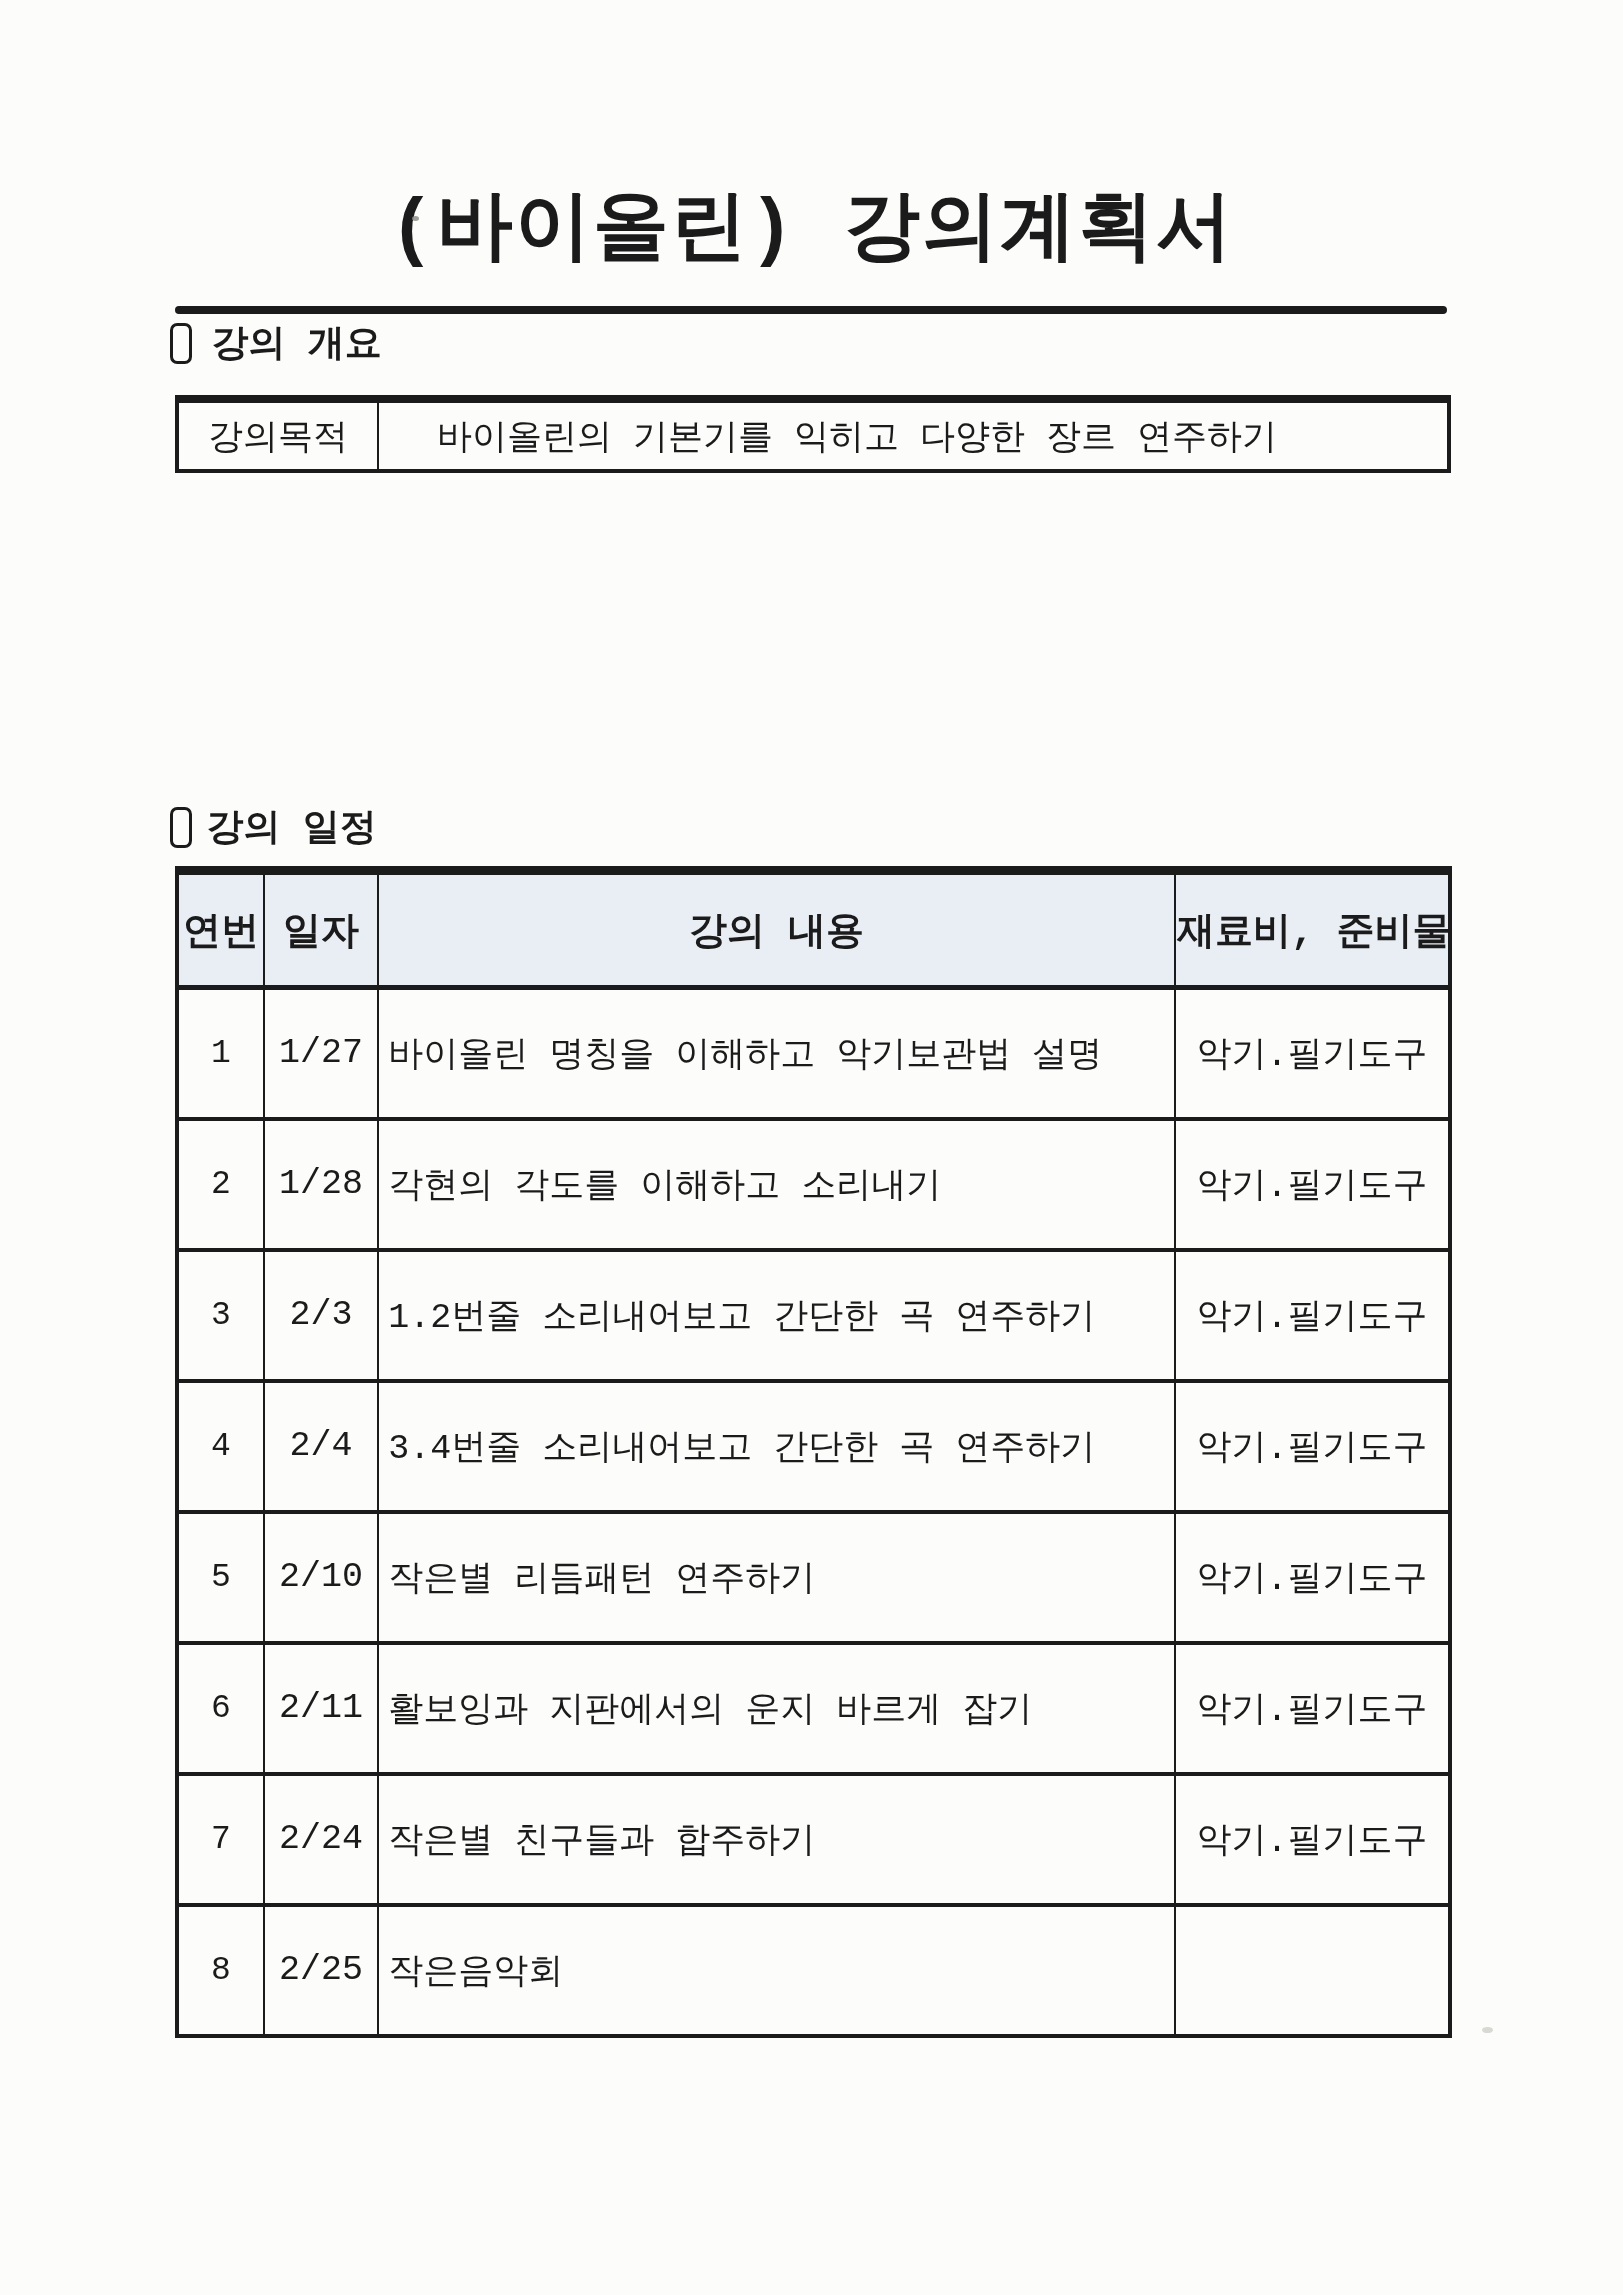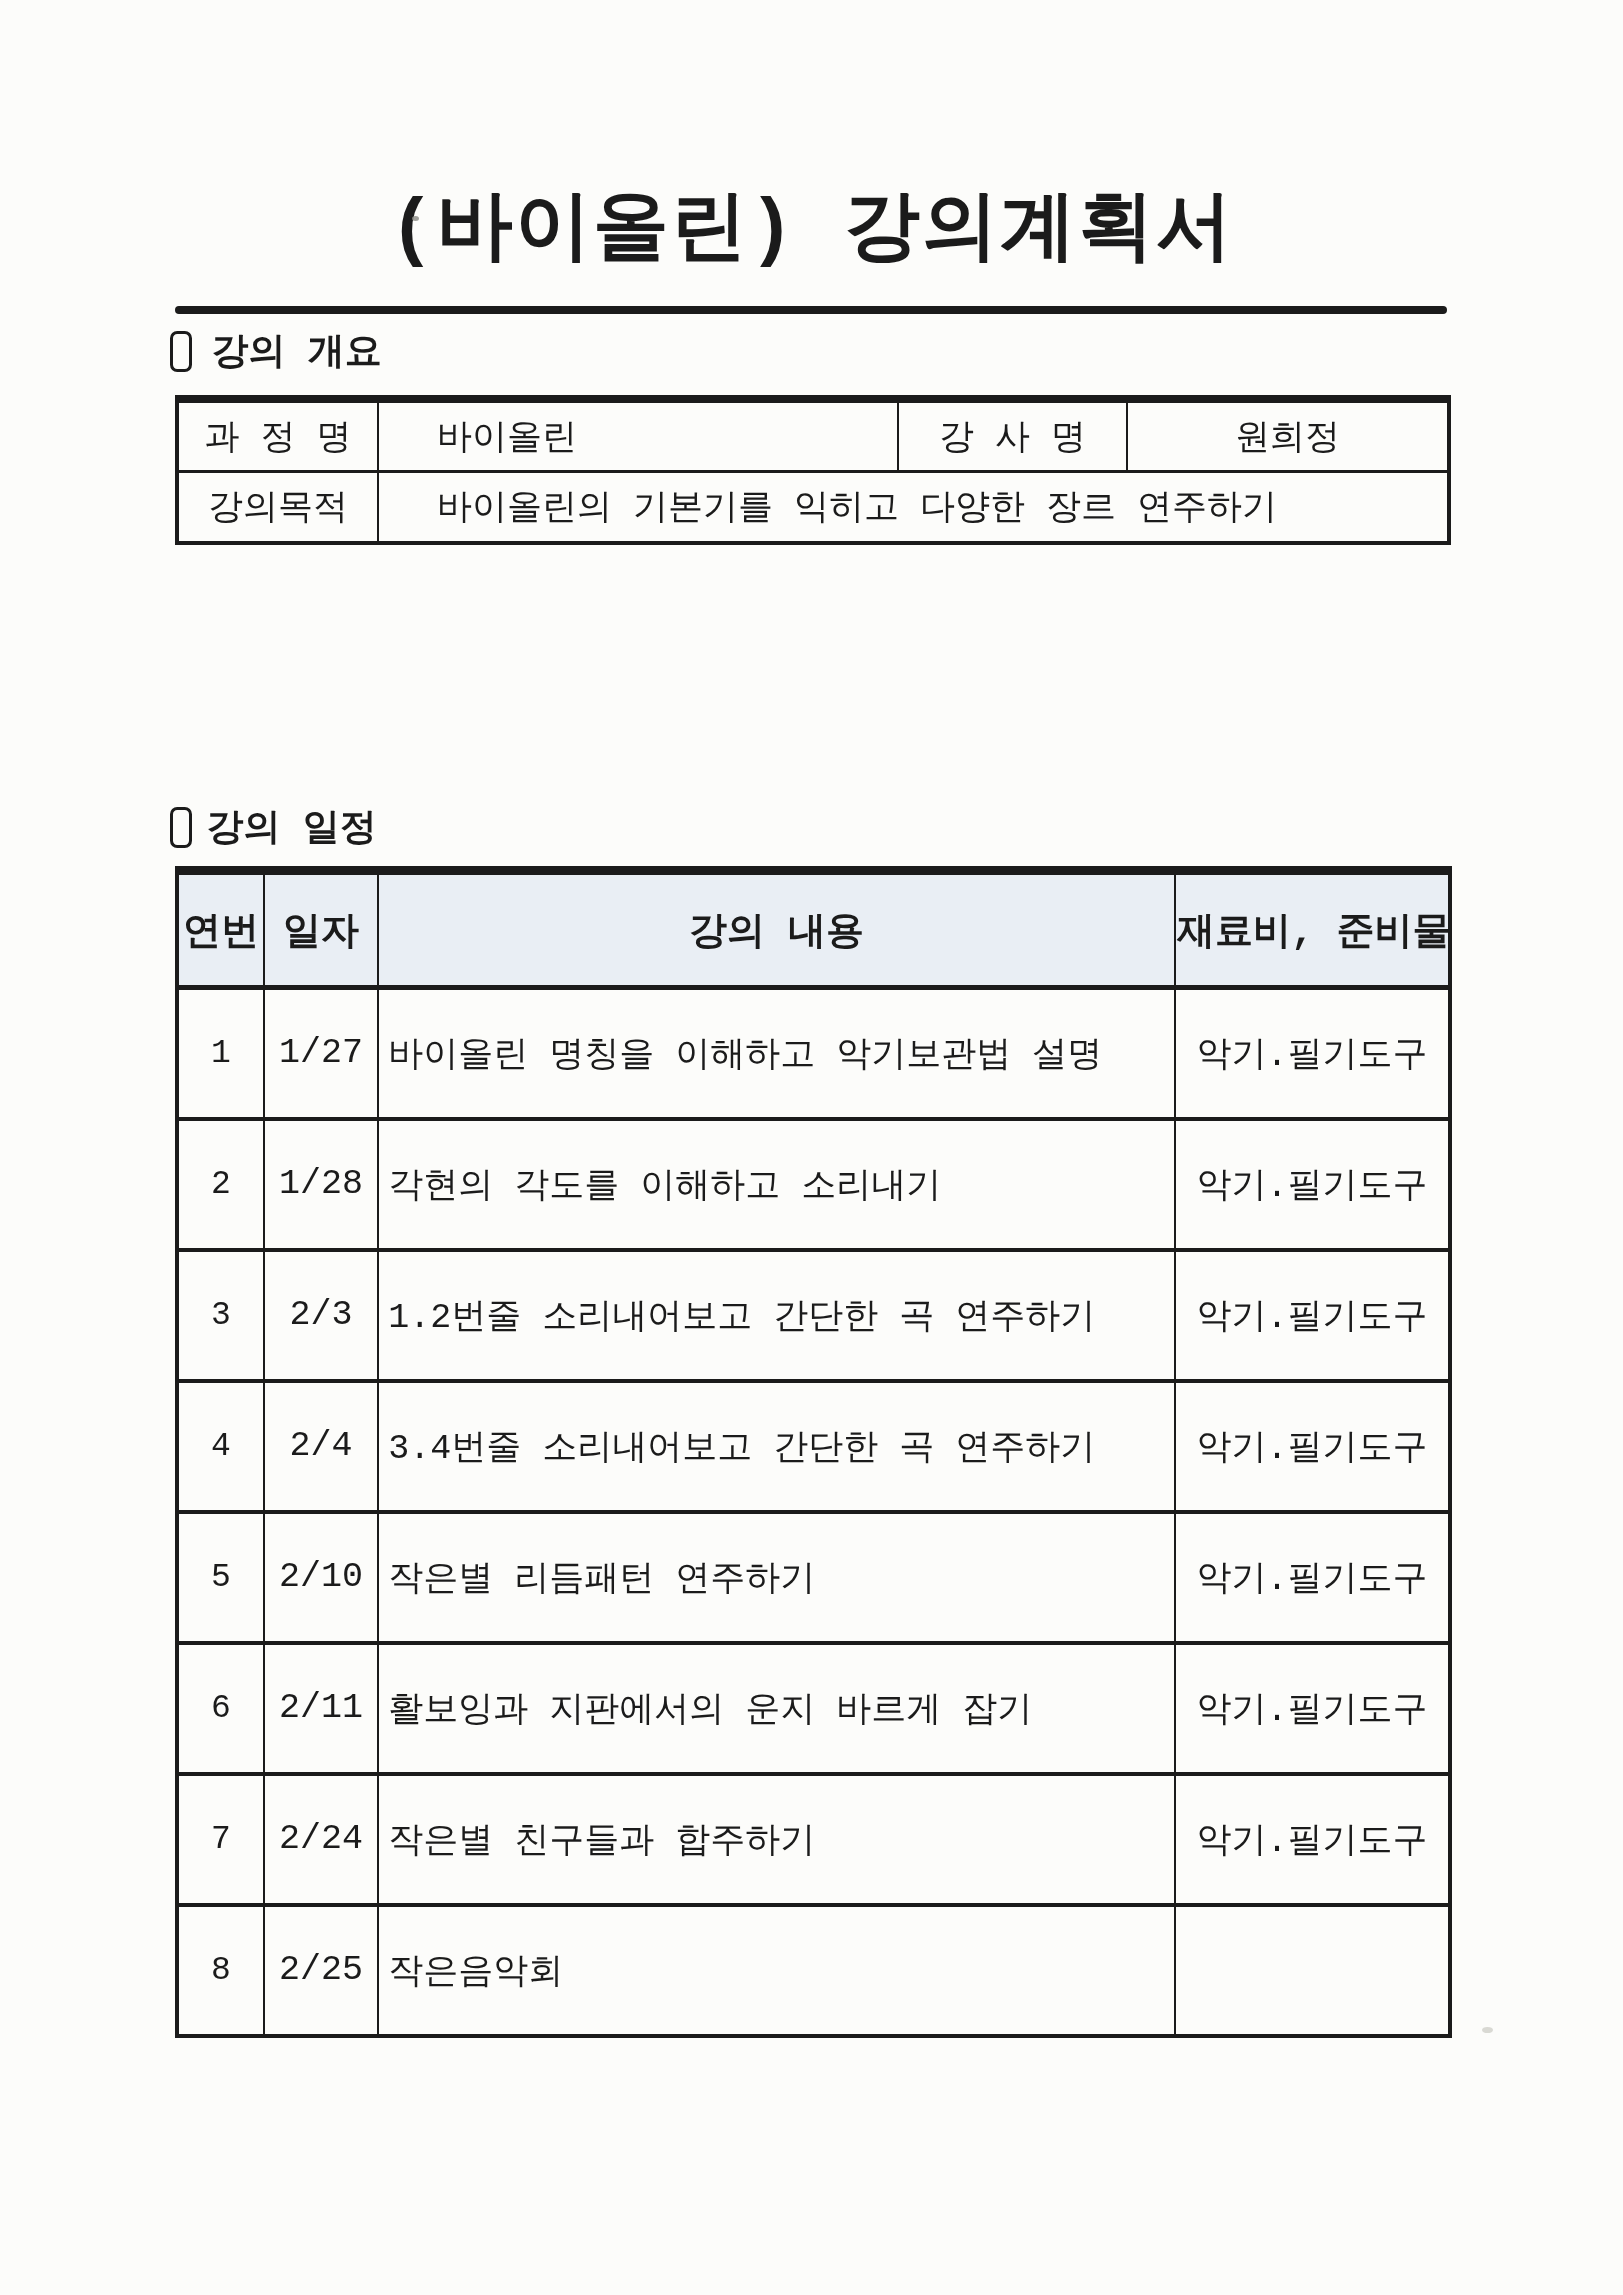--- a/index.html
+++ b/index.html
@@ -27,21 +27,21 @@
     background:#1b1b1b; border-radius:3.9px;
   }
 
   
   .section {
     position:absolute; left:170px;
     display:flex; align-items:center; gap:18.3px;
     font-size:37px; font-weight:bold;
     white-space:pre;
   }
-  .sec-overview { top:326px;gap:20px; }
+  .sec-overview { top:318px;gap:20px; }
   .sec-schedule { top:802px;gap:15px; }
   .checkbox {
     box-sizing:border-box;
     display:inline-block;
     width:21.6px; height:41px;
     border:3.3px solid #1b1b1b;
     border-radius:7.2px;
     background:transparent;
     flex:0 0 auto;
   }
@@ -112,26 +112,20 @@
   </div>
 
   <table class="doc-table overview">
     <colgroup>
       <col style="width:201px">
         <col style="width:520px">
         <col style="width:229px">
         <col style="width:322px">
     </colgroup>
     <tbody id="overview-body">
-        <tr>
-          <td class="olabel">과 정 명</td>
-          <td class="ovalue">바이올린</td>
-          <td class="olabel">강 사 명</td>
-          <td class="ovalue2">원희정</td>
-        </tr>
         <tr>
           <td class="olabel">강의목적</td>
           <td class="ovalue" colspan="3">바이올린의 기본기를 익히고 다양한 장르 연주하기</td>
         </tr>
       </tbody>
   </table>
 
   <div class="section sec-schedule">
     <span class="checkbox"></span>
     <span>강의 일정</span>

